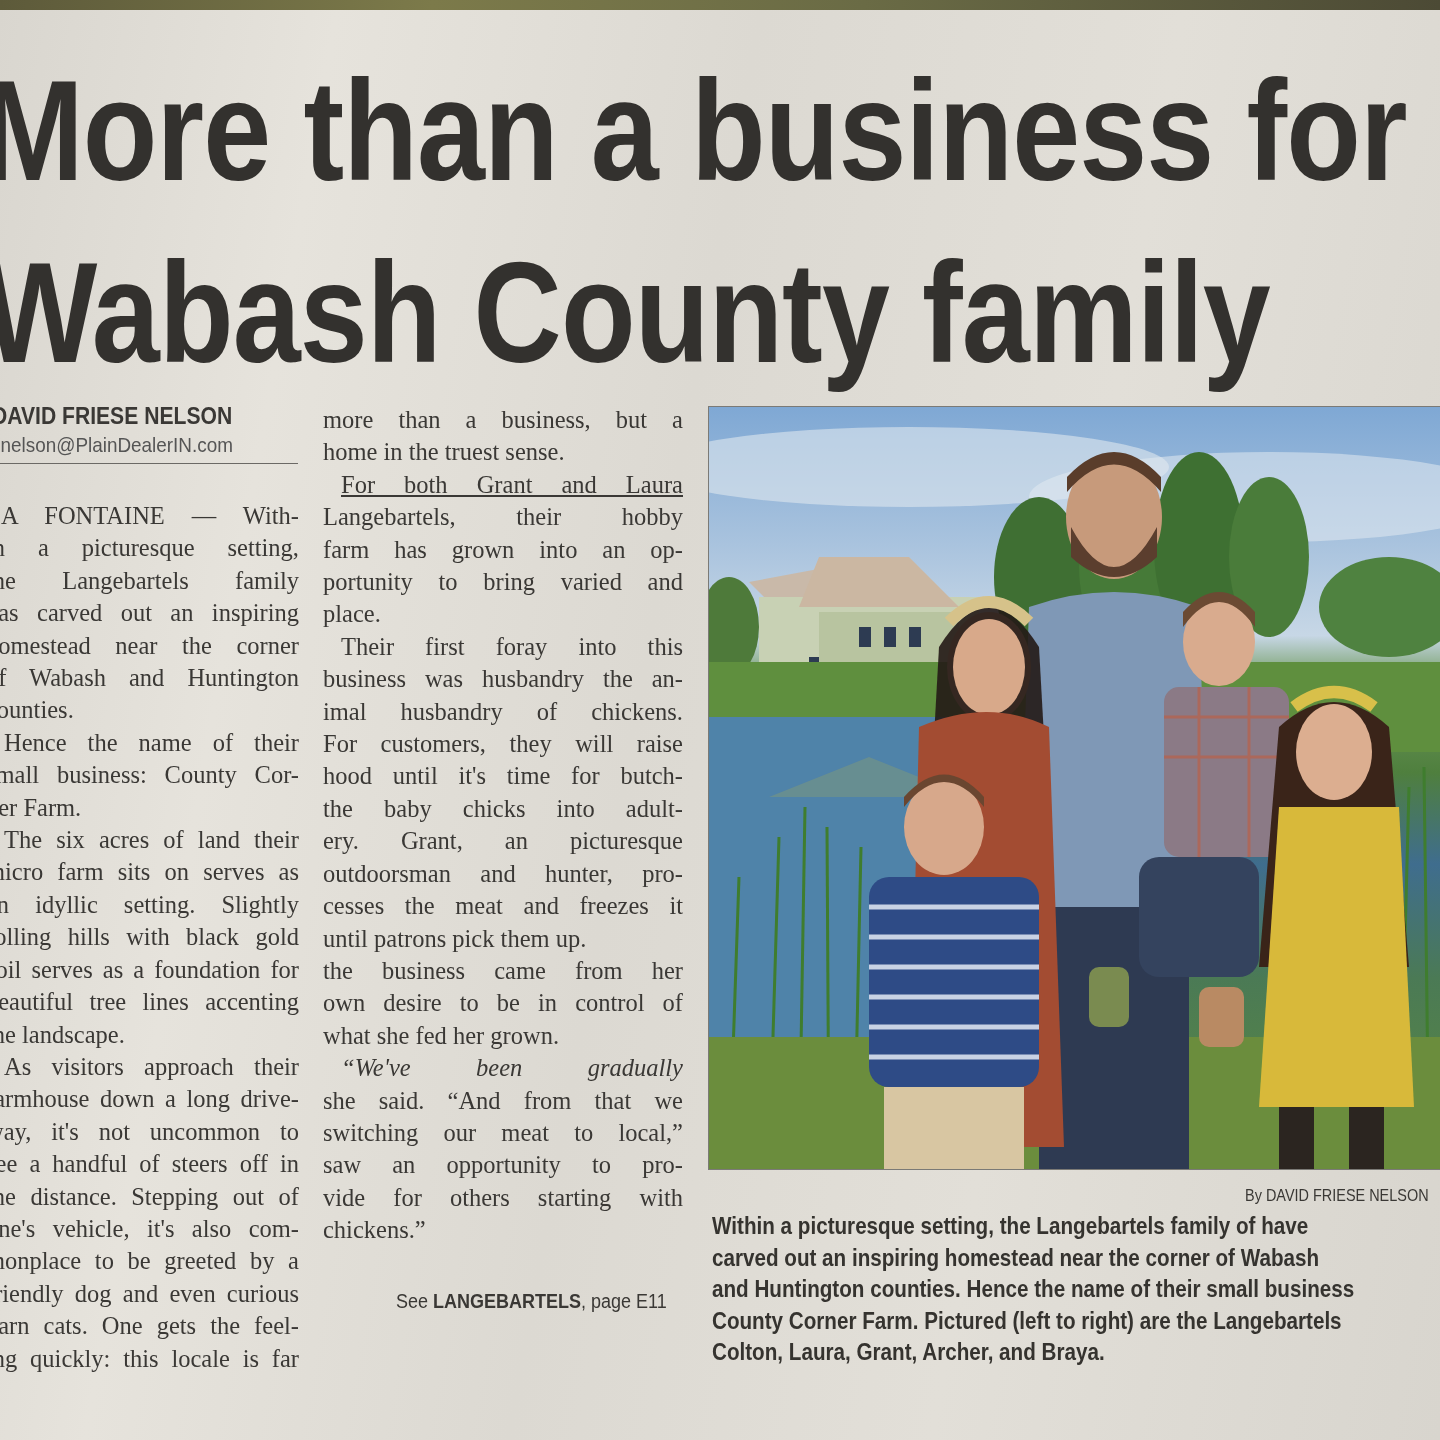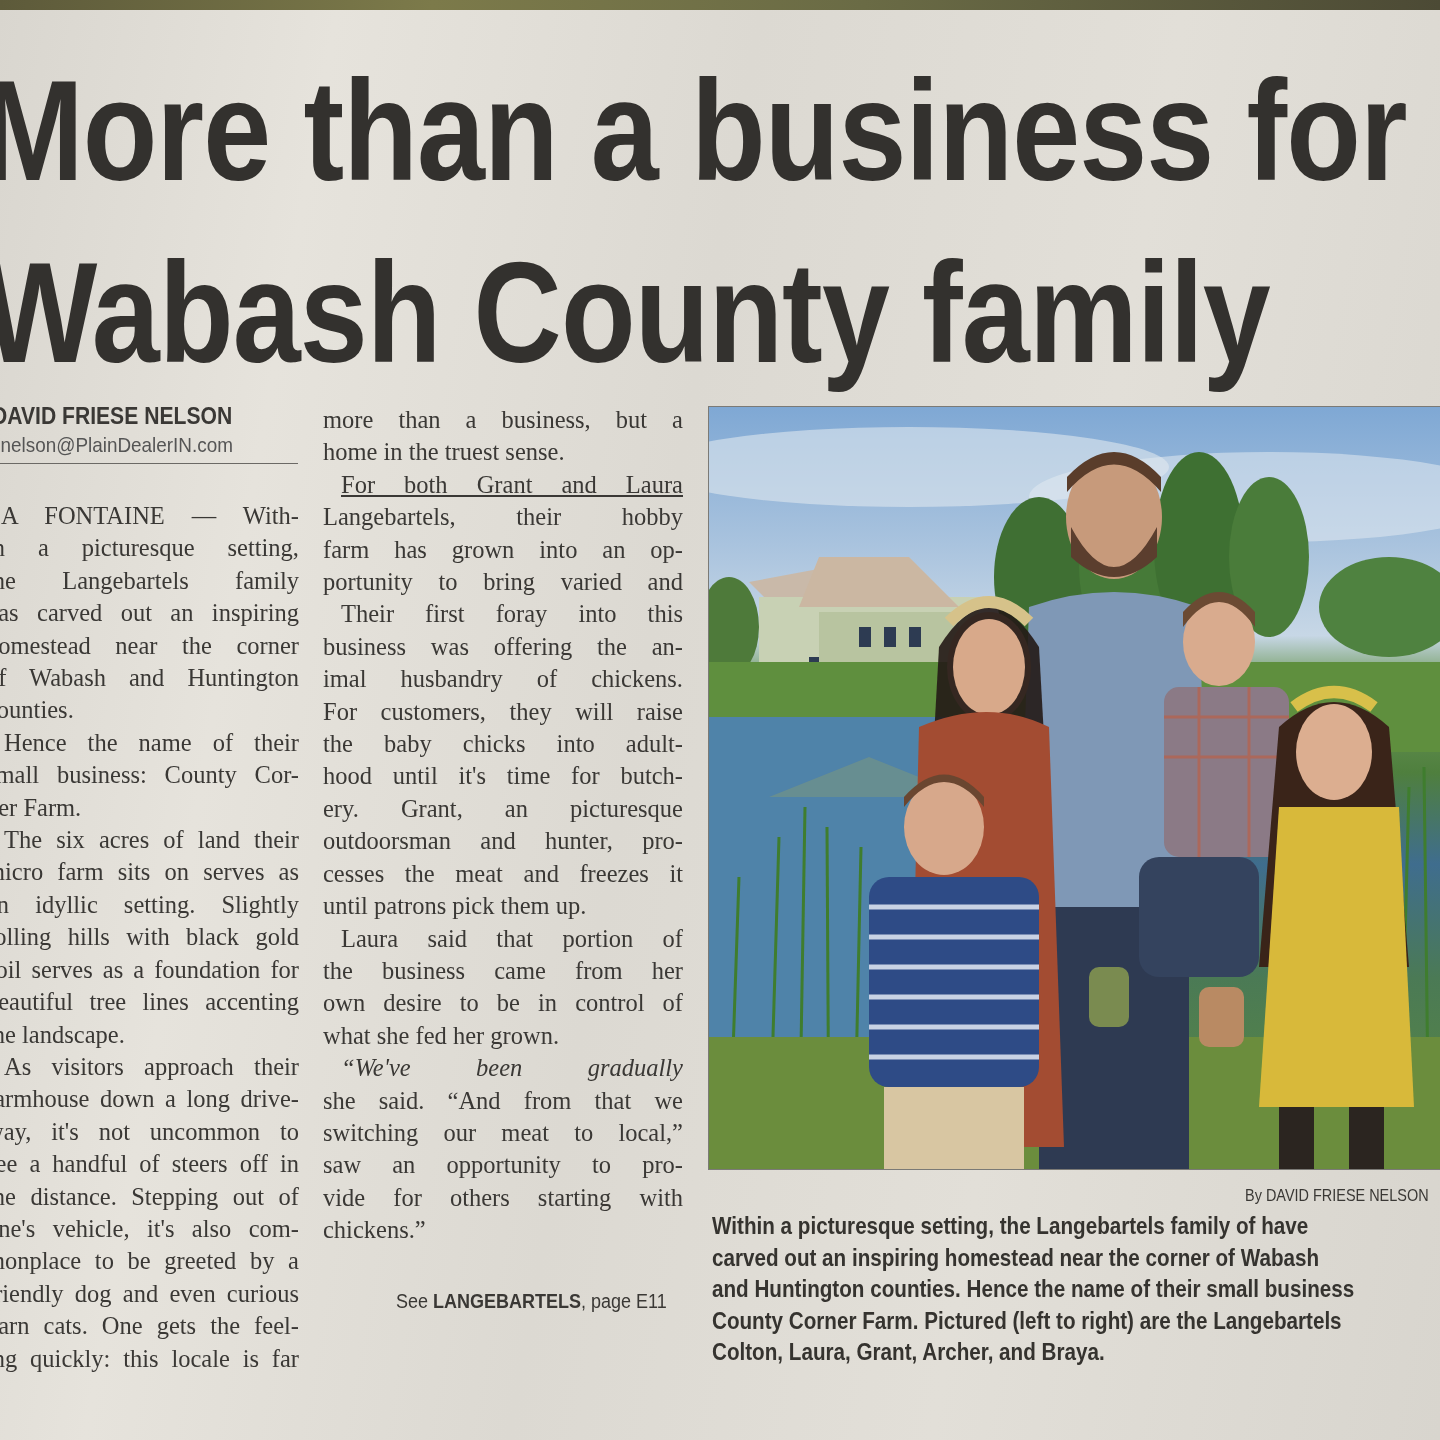--- a/index.html
+++ b/index.html
@@ -109,31 +109,31 @@
     <span class="line">barn cats. One gets the feel-</span>
     <span class="line">ing quickly: this locale is far</span>
   </div>
 <div class="col col2" id="col2">
     <span class="line">more than a business, but a</span>
     <span class="line last">home in the truest sense.</span>
     <span class="line" style="padding-left: 18px; text-decoration: underline;">For both Grant and Laura</span>
     <span class="line">Langebartels, their hobby</span>
     <span class="line">farm has grown into an op-</span>
     <span class="line">portunity to bring varied and</span>
+    <span class="line last">place.</span>
     <span class="line" style="padding-left: 18px;">Their first foray into this</span>
-    <span class="line">business was offering the an-</span>
+    <span class="line">business was husbandry the an-</span>
     <span class="line">imal husbandry of chickens.</span>
     <span class="line">For customers, they will raise</span>
+    <span class="line">hood until it's time for butch-</span>
     <span class="line">the baby chicks into adult-</span>
-    <span class="line">hood until it's time for butch-</span>
     <span class="line">ery. Grant, an picturesque</span>
     <span class="line">outdoorsman and hunter, pro-</span>
     <span class="line">cesses the meat and freezes it</span>
     <span class="line last">until patrons pick them up.</span>
-    <span class="line" style="padding-left: 18px;">Laura said that portion of</span>
     <span class="line">the business came from her</span>
     <span class="line">own desire to be in control of</span>
     <span class="line last">what she fed her grown.</span>
     <span class="line" style="padding-left: 18px; font-style: italic;">“We've been gradually</span>
     <span class="line">she said. “And from that we</span>
     <span class="line">switching our meat to local,”</span>
     <span class="line">saw an opportunity to pro-</span>
     <span class="line">vide for others starting with</span>
     <span class="line last">chickens.”</span>
   </div>

